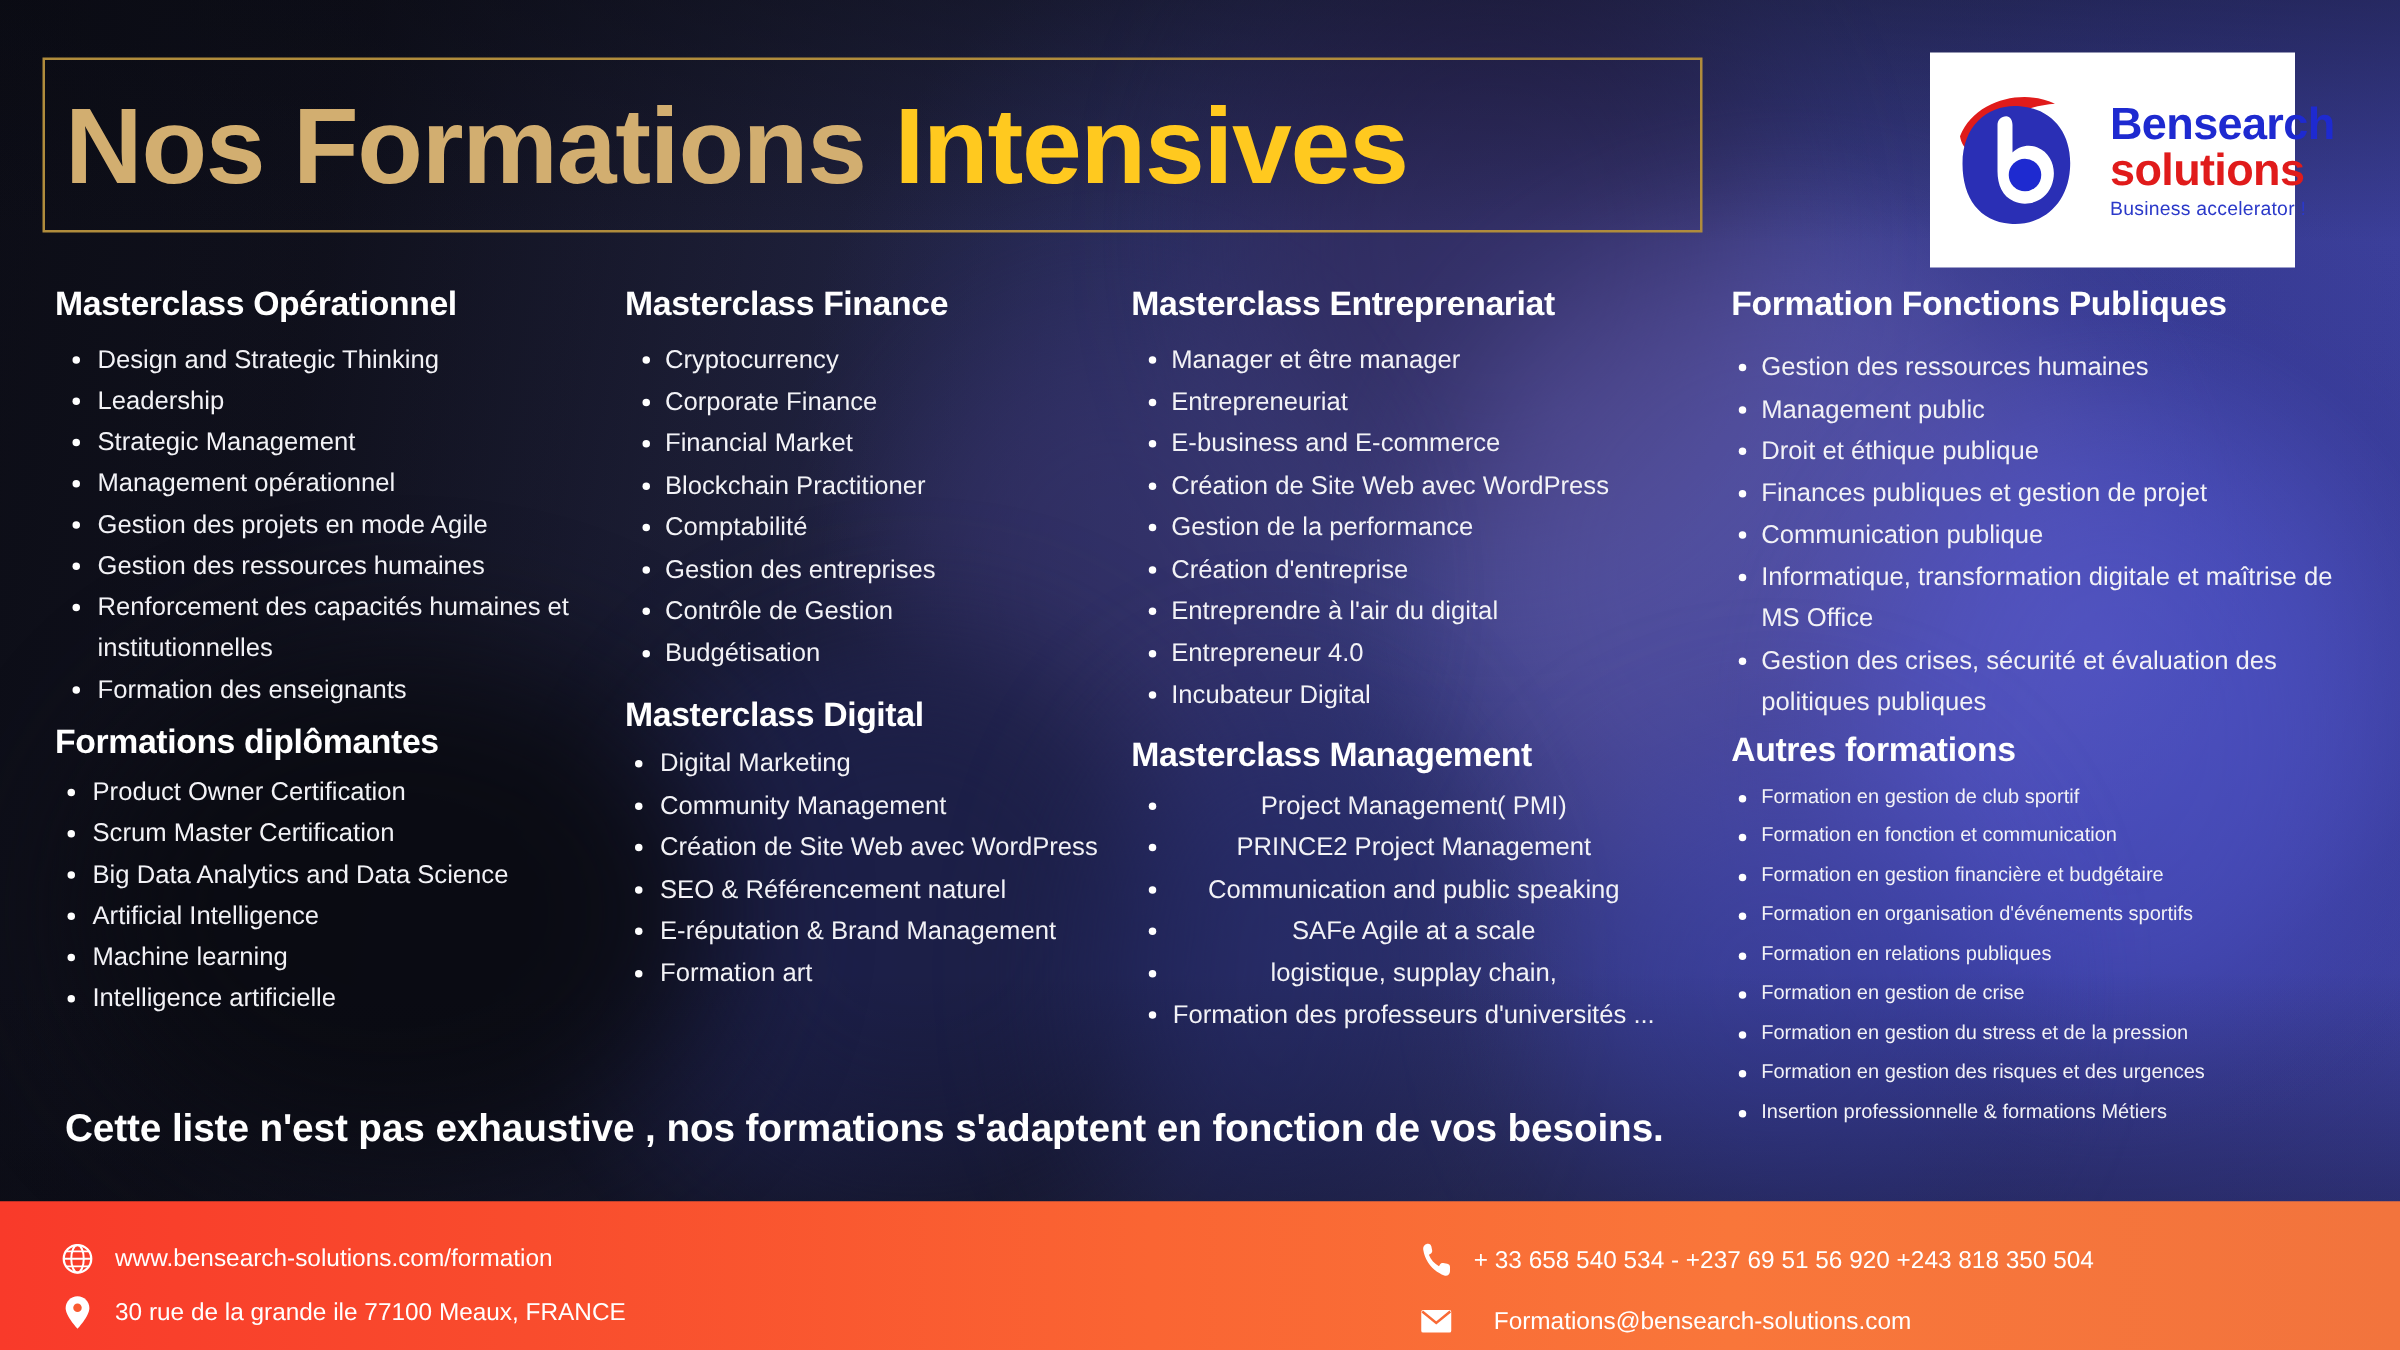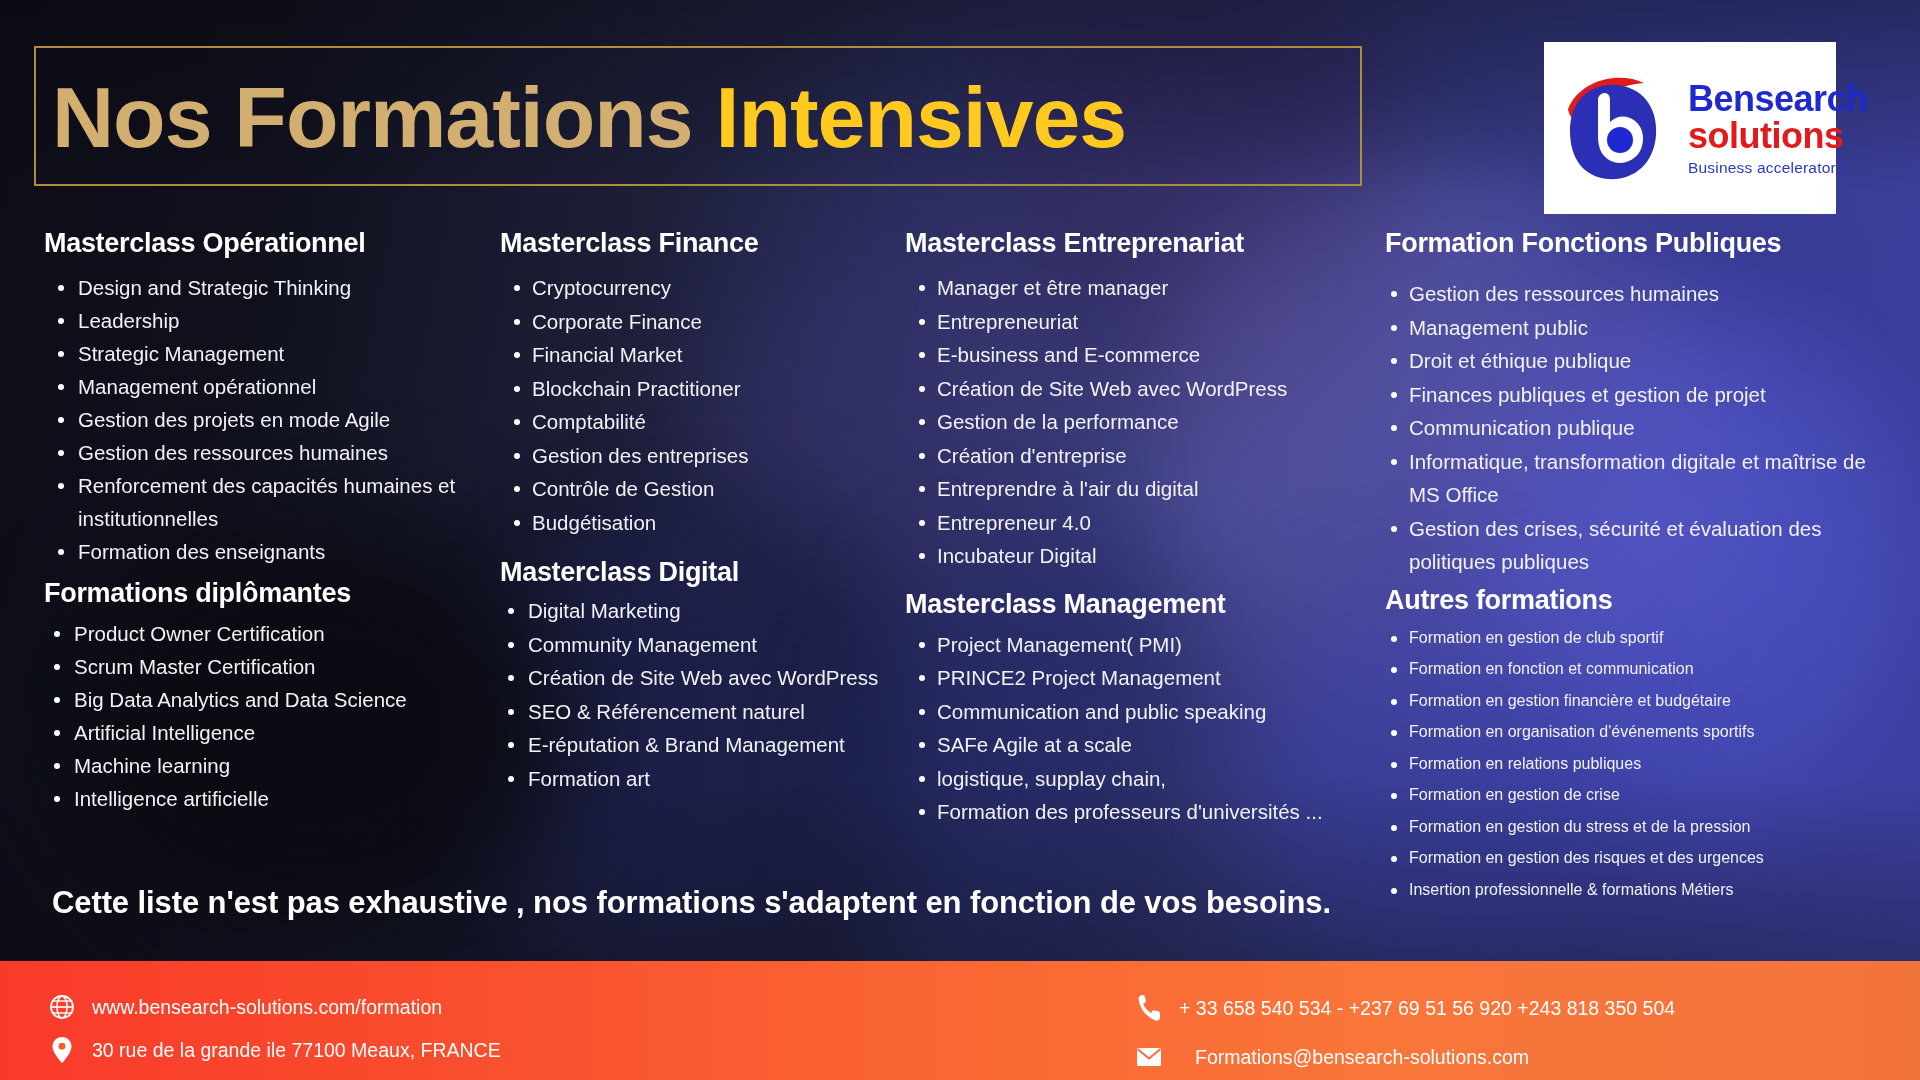--- a/index.html
+++ b/index.html
@@ -122,21 +122,21 @@
   .c1 ul.grp2 li::before { left: 10px; }
 
   .c2 ul.items li { padding-left: 32px; }
   .c2 .sec2 { margin-top: 18px; }
   .c2 ul.grp2 { margin-top: 6px; }
   .c2 ul.grp2 li { padding-left: 28px; }
   .c2 ul.grp2 li::before { left: 8px; }
 
   .c3 ul.items li { padding-left: 32px; }
   .c3 .sec2 { margin-top: 16px; }
-  .c3 ul.grp2 { margin-top: 8px; }
+  .c3 ul.grp2 { margin-top: 8px; text-align: center; }
 
   .c4 h2.sec { font-size: 27px; }
   .c4 ul.items { margin-top: 18px; }
   .c4 ul.items li { padding-left: 24px; font-size: 20.5px; line-height: 33.5px; }
   .c4 ul.items li::before { left: 6px; }
   .c4 .sec2 { margin-top: 6px; }
   .c4 ul.grp2 { margin-top: 6px; }
   .c4 ul.grp2 li { line-height: 31.5px; font-size: 16px; }
 
   

